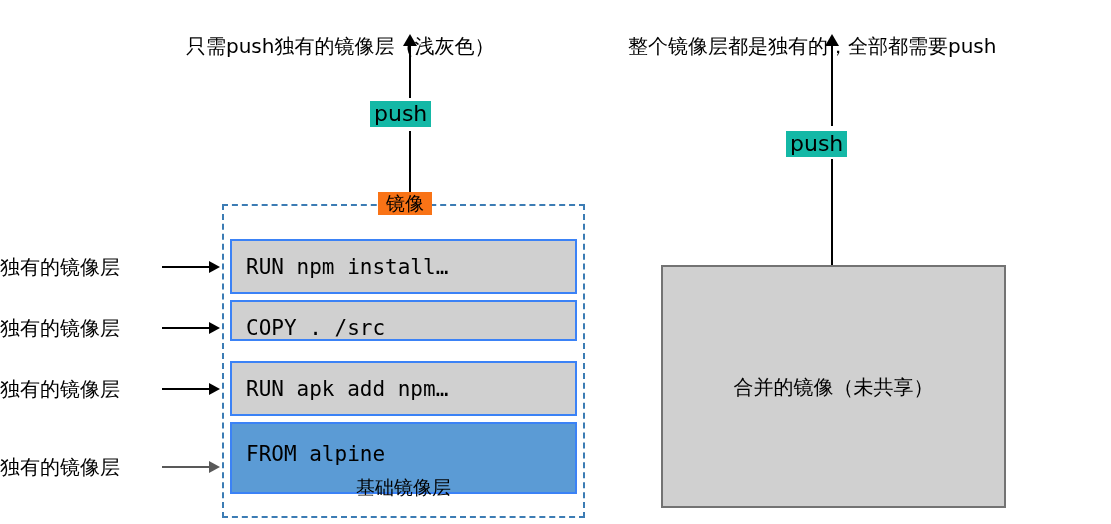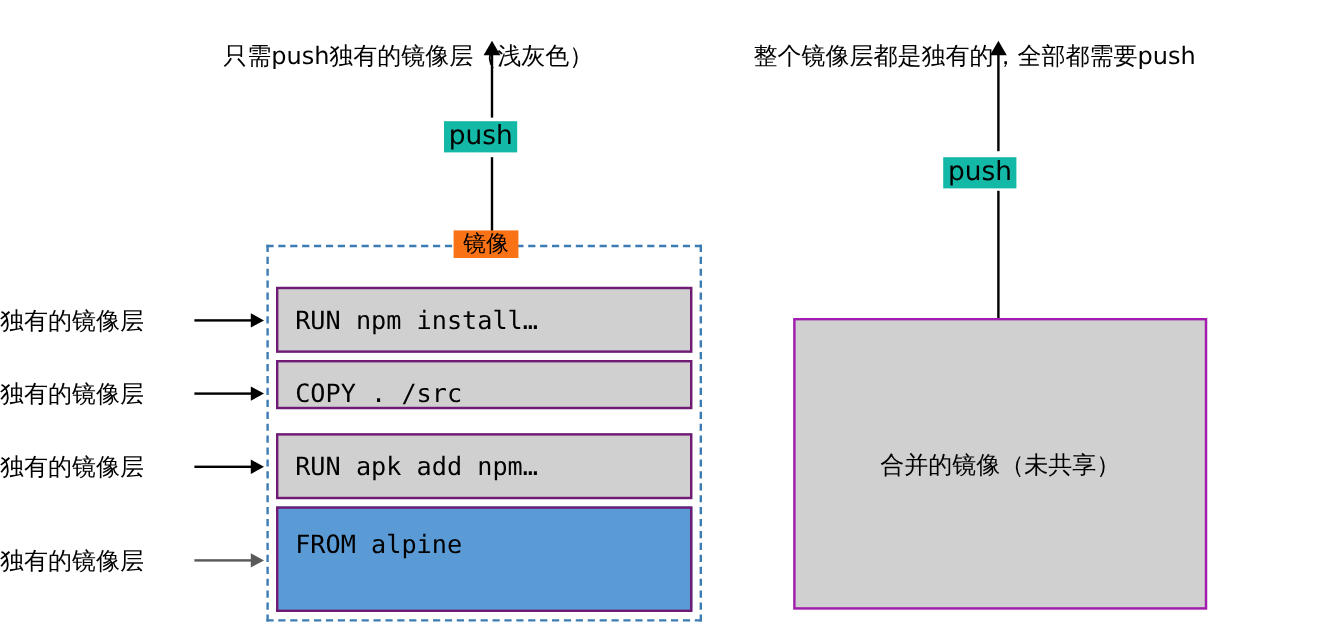--- a/index.html
+++ b/index.html
@@ -76,21 +76,21 @@
     font-size: 19px;
     line-height: 23px;
     background: #f97316;
     padding: 0 8px;
     white-space: nowrap;
   }
 
   
   .layer {
     box-sizing: border-box;
-    border: 2px solid #701a75;
+    border: 2px solid #3b82f6;
     width: 347px;
     left: 230px;
     display: block;
   }
   .layer-unique { background: #D0D0D0; }
   .layer-base   { background: #5B9BD5; }
   .layer-code {
     font-family: "DejaVu Sans Mono", "Liberation Mono", monospace;
     font-size: 21px;
     line-height: 24px;
@@ -103,21 +103,21 @@
     line-height: 23px;
     color: #000;
     position: absolute;
     width: 100%;
     left: 0;
     text-align: center;
   }
   #layer-1 { top: 239px; height: 55px; }
   #layer-2 { top: 300px; height: 41px; }
   #layer-3 { top: 361px; height: 55px; }
-  #layer-4 { top: 422px; height: 88px; }
+  #layer-4 { top: 422px; height: 72px; }
   #layer-1 .layer-code { top: 14px; }
   #layer-2 .layer-code { top: 14px; }
   #layer-3 .layer-code { top: 14px; }
   #layer-4 .layer-code { top: 18px; }
   #layer-4 .layer-sub  { top: 52px; }
 
   
   .anno-label {
     font-size: 20px;
     line-height: 24px;
@@ -157,21 +157,21 @@
   #anno-line-4  { left: 162px; top: 466px; width: 48px; }
   #anno-head-4  { left: 209px; top: 461px; }
 
   
   #merged-box {
     left: 661px;
     top: 265px;
     width: 345px;
     height: 243px;
     box-sizing: border-box;
-    border: 2px solid #a21caf;
+    border: 2px solid #737373;
     background: #D0D0D0;
   }
   #merged-box-label {
     position: absolute;
     left: 0;
     top: 108px;
     width: 100%;
     text-align: center;
     font-size: 20px;
     line-height: 24px;
@@ -204,20 +204,21 @@
 <div class="abs layer layer-unique" id="layer-2">
   <span class="layer-code">COPY . /src</span>
 </div>
 
 <div class="abs layer layer-unique" id="layer-3">
   <span class="layer-code">RUN apk add npm…</span>
 </div>
 
 <div class="abs layer layer-base" id="layer-4">
   <span class="layer-code">FROM alpine</span>
+  <span class="layer-sub">基础镜像层</span>
 </div>
 
 <div class="anno-label" id="anno-label-1">独有的镜像层</div>
 <div class="anno-arrow" id="anno-line-1"></div>
 <div class="anno-head" id="anno-head-1"></div>
 
 <div class="anno-label" id="anno-label-2">独有的镜像层</div>
 <div class="anno-arrow" id="anno-line-2"></div>
 <div class="anno-head" id="anno-head-2"></div>
 

